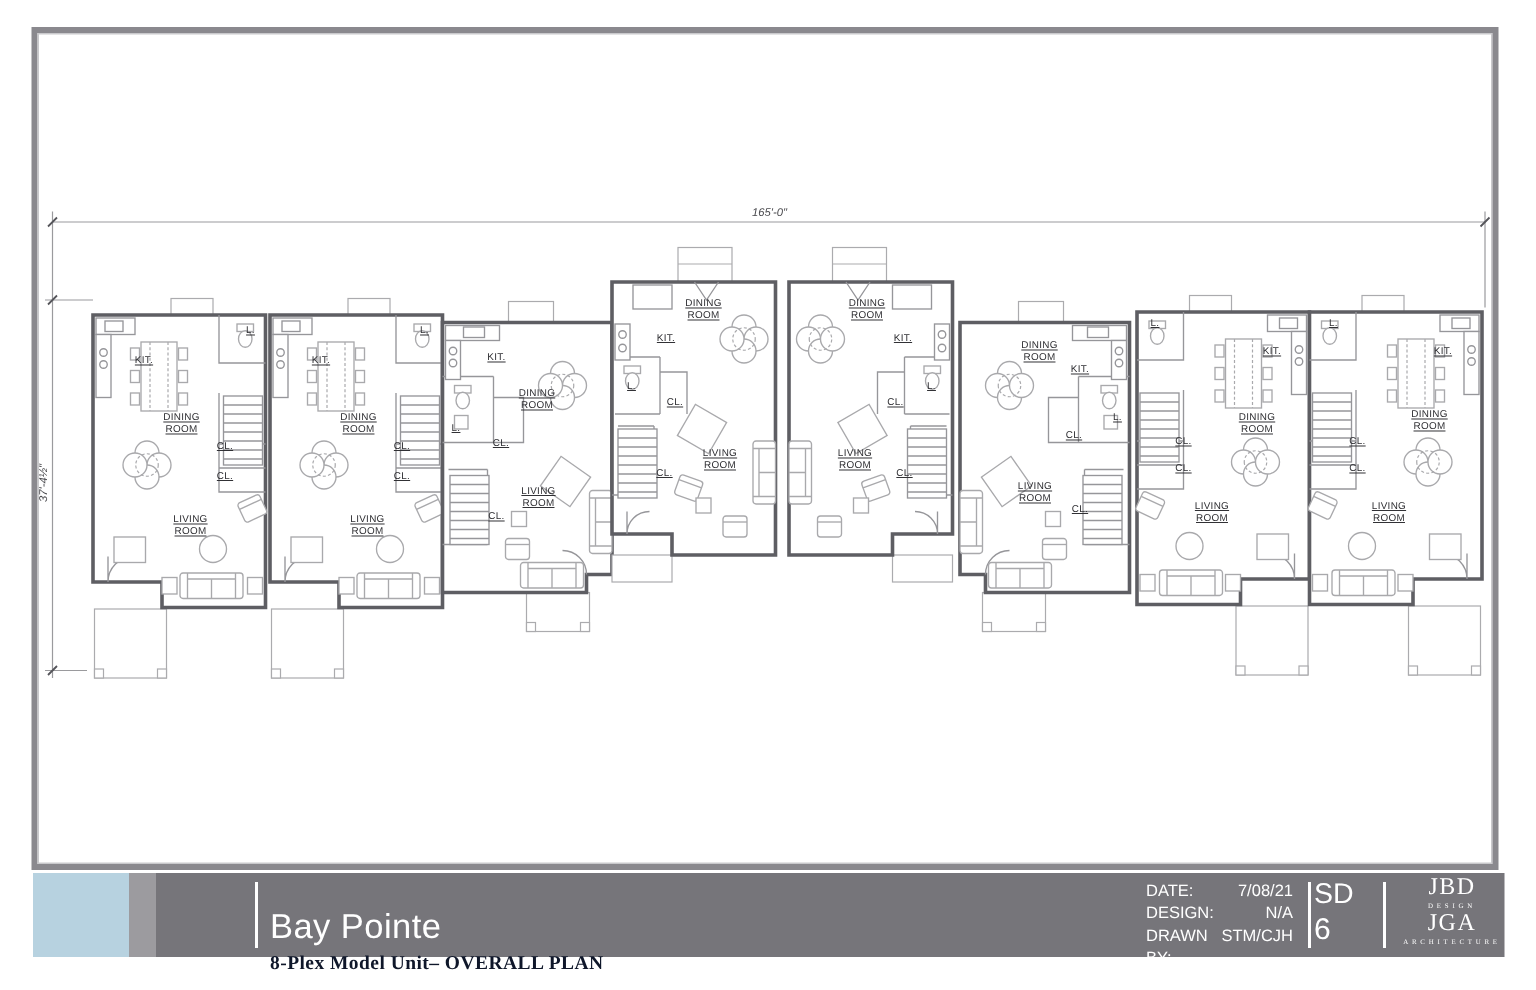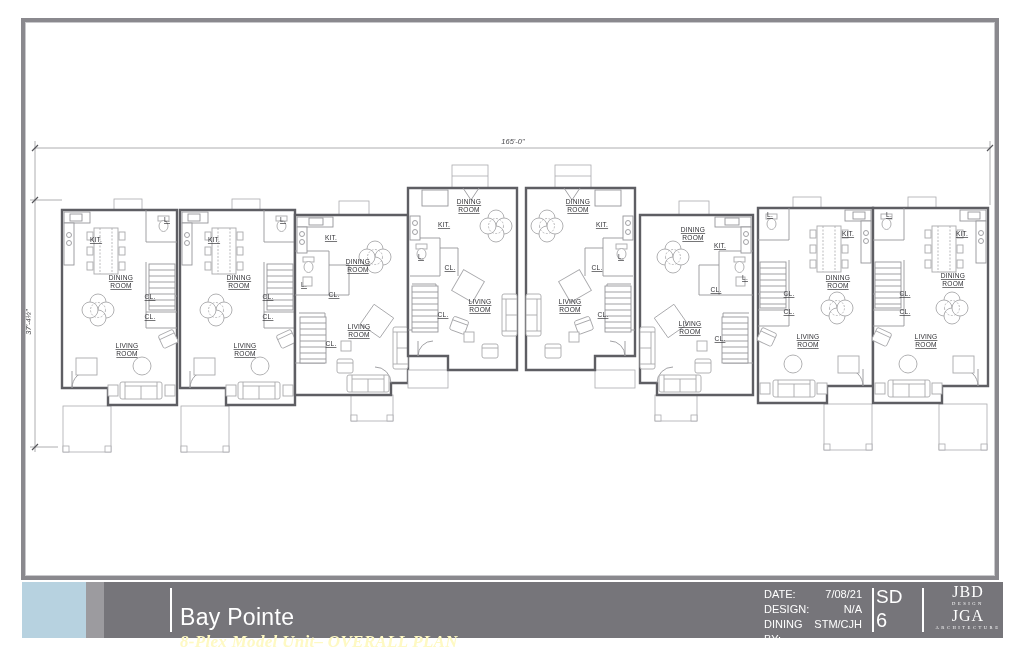--- a/index.html
+++ b/index.html
@@ -23,22 +23,22 @@
   text.dimt{font-family:"Liberation Sans",sans-serif;font-style:italic;font-size:7.5px;
             fill:#4a4a4e;text-anchor:middle;}
   
   #titlebar{position:absolute;left:22px;top:582px;width:981px;height:56px;}
   #tb-blue{position:absolute;left:0;top:0;width:64px;height:56px;background:#b7d2e0;}
   #tb-gray{position:absolute;left:64px;top:0;width:18px;height:56px;background:#9c9b9f;}
   #tb-dark{position:absolute;left:82px;top:0;right:0;height:56px;background:#76757a;}
   .vdiv{position:absolute;top:6px;bottom:6px;width:2px;background:#ffffff;}
   #tb-titles{position:absolute;left:76px;top:2px;margin-top:20px;}
   #tb-project{font-size:23px;color:#ffffff;line-height:26px;letter-spacing:.3px;}
-  #tb-sheet-title{font-family:"Liberation Serif",serif;font-weight:bold;font-size:17px;
-                  color:#fef9c3;line-height:24px;letter-spacing:.3px;font-style:italic;}
+  #tb-sheet-title{font-family:"Liberation Serif",serif;font-weight:bold;font-size:13px;
+                  color:#0f172a;line-height:24px;letter-spacing:.3px;}
   #tb-meta{position:absolute;left:634px;top:5px;width:124px;font-size:11px;color:#ffffff;}
   .meta-row{display:flex;justify-content:space-between;line-height:15px;padding-left:26px;}
   #tb-sheetno{position:absolute;left:772px;top:3px;width:46px;text-align:left;color:#fff;}
   #tb-sheetno .sd{font-size:19px;line-height:23px;}
   #tb-sheetno .n6{font-size:20px;line-height:24px;}
   #tb-logo{position:absolute;left:826px;top:1px;width:76px;text-align:center;color:#fff;
            font-family:"Liberation Serif",serif;}
   #tb-logo .big{font-size:16px;line-height:18px;letter-spacing:1px;}
   #tb-logo .small{font-size:4.6px;line-height:6px;letter-spacing:2.5px;}
 </style>
@@ -246,21 +246,21 @@
       <div id="tb-meta">
         <div class="meta-row">
           <span>DATE:</span>
           <span>7/08/21</span>
         </div>
         <div class="meta-row">
           <span>DESIGN:</span>
           <span>N/A</span>
         </div>
         <div class="meta-row">
-          <span>DINING BY:</span>
+          <span>DRAWN BY:</span>
           <span>STM/CJH</span>
         </div>
       </div>
       <div class="vdiv" style="left:768px"></div>
       <div id="tb-sheetno">
         <div class="sd">SD</div>
         <div class="n6">6</div>
       </div>
       <div class="vdiv" style="left:818px"></div>
       <div id="tb-logo">

